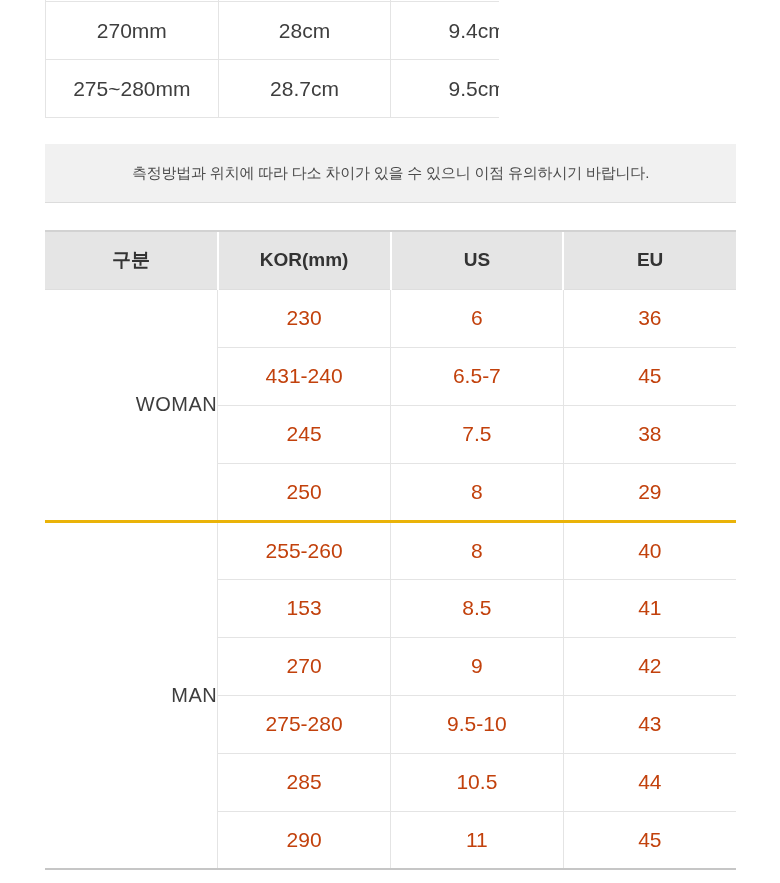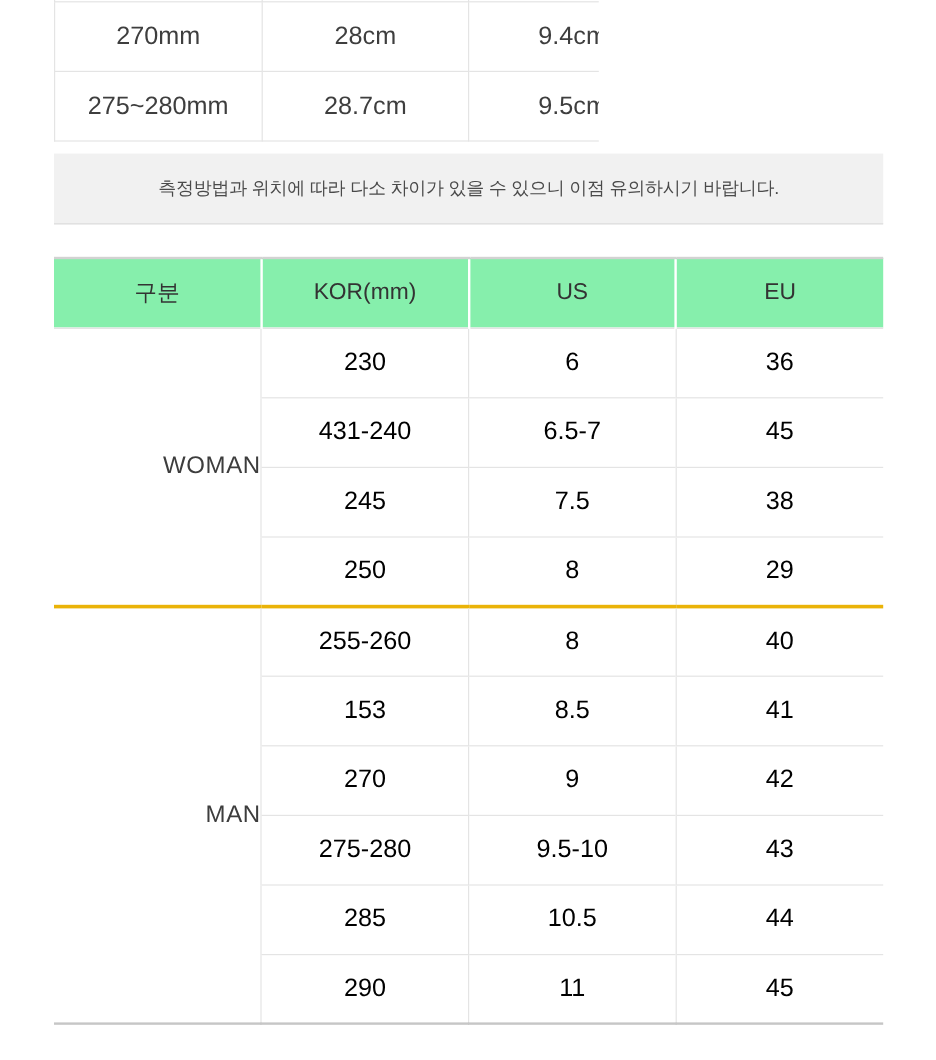--- a/index.html
+++ b/index.html
@@ -29,21 +29,21 @@
     height: 58px;
     text-align: center;
     vertical-align: middle;
     font-size: 21px;
     color: #3e3e3e;
     background: #ffffff;
   }
 
   
   .notice {
-    margin-top: 6px;
+    margin-top: 22px;
     width: 691px;
     height: 59px;
     background: #f1f1f1;
     border-bottom: 1px solid #dcdcdc;
     display: flex;
     align-items: center;
     justify-content: center;
   }
   .notice span {
     font-size: 15px;
@@ -53,37 +53,37 @@
 
   
   .size-table {
     margin-top: 27px;
     border-collapse: collapse;
     table-layout: fixed;
     width: 691px;
     border-bottom: 2px solid #c6c6c6;
   }
   .size-table th {
-    background: #86efac;
+    background: #e5e5e5;
     height: 58px;
     font-size: 19px;
-    font-weight: 400;
+    font-weight: 700;
     color: #333333;
     text-align: center;
     vertical-align: middle;
     border-top: 2px solid #d2d2d2;
     border-bottom: 1px solid #dedede;
   }
   .size-table th + th { border-left: 2px solid #ffffff; }
   .size-table td {
     height: 58px;
     text-align: center;
     vertical-align: middle;
     font-size: 21px;
-    color: #000000;
+    color: #c2410c;
     background: #ffffff;
   }
   .size-table td.v { border-left: 1px solid #e4e4e4; }
   .size-table tr.sub td { border-top: 1px solid #e4e4e4; }
   .size-table tr.group-start td { border-top: 3px solid #eab308; }
   .size-table td.cat {
     font-size: 20px;
     letter-spacing: 0.5px;
     color: #3d3d3d;
     text-align: right;

